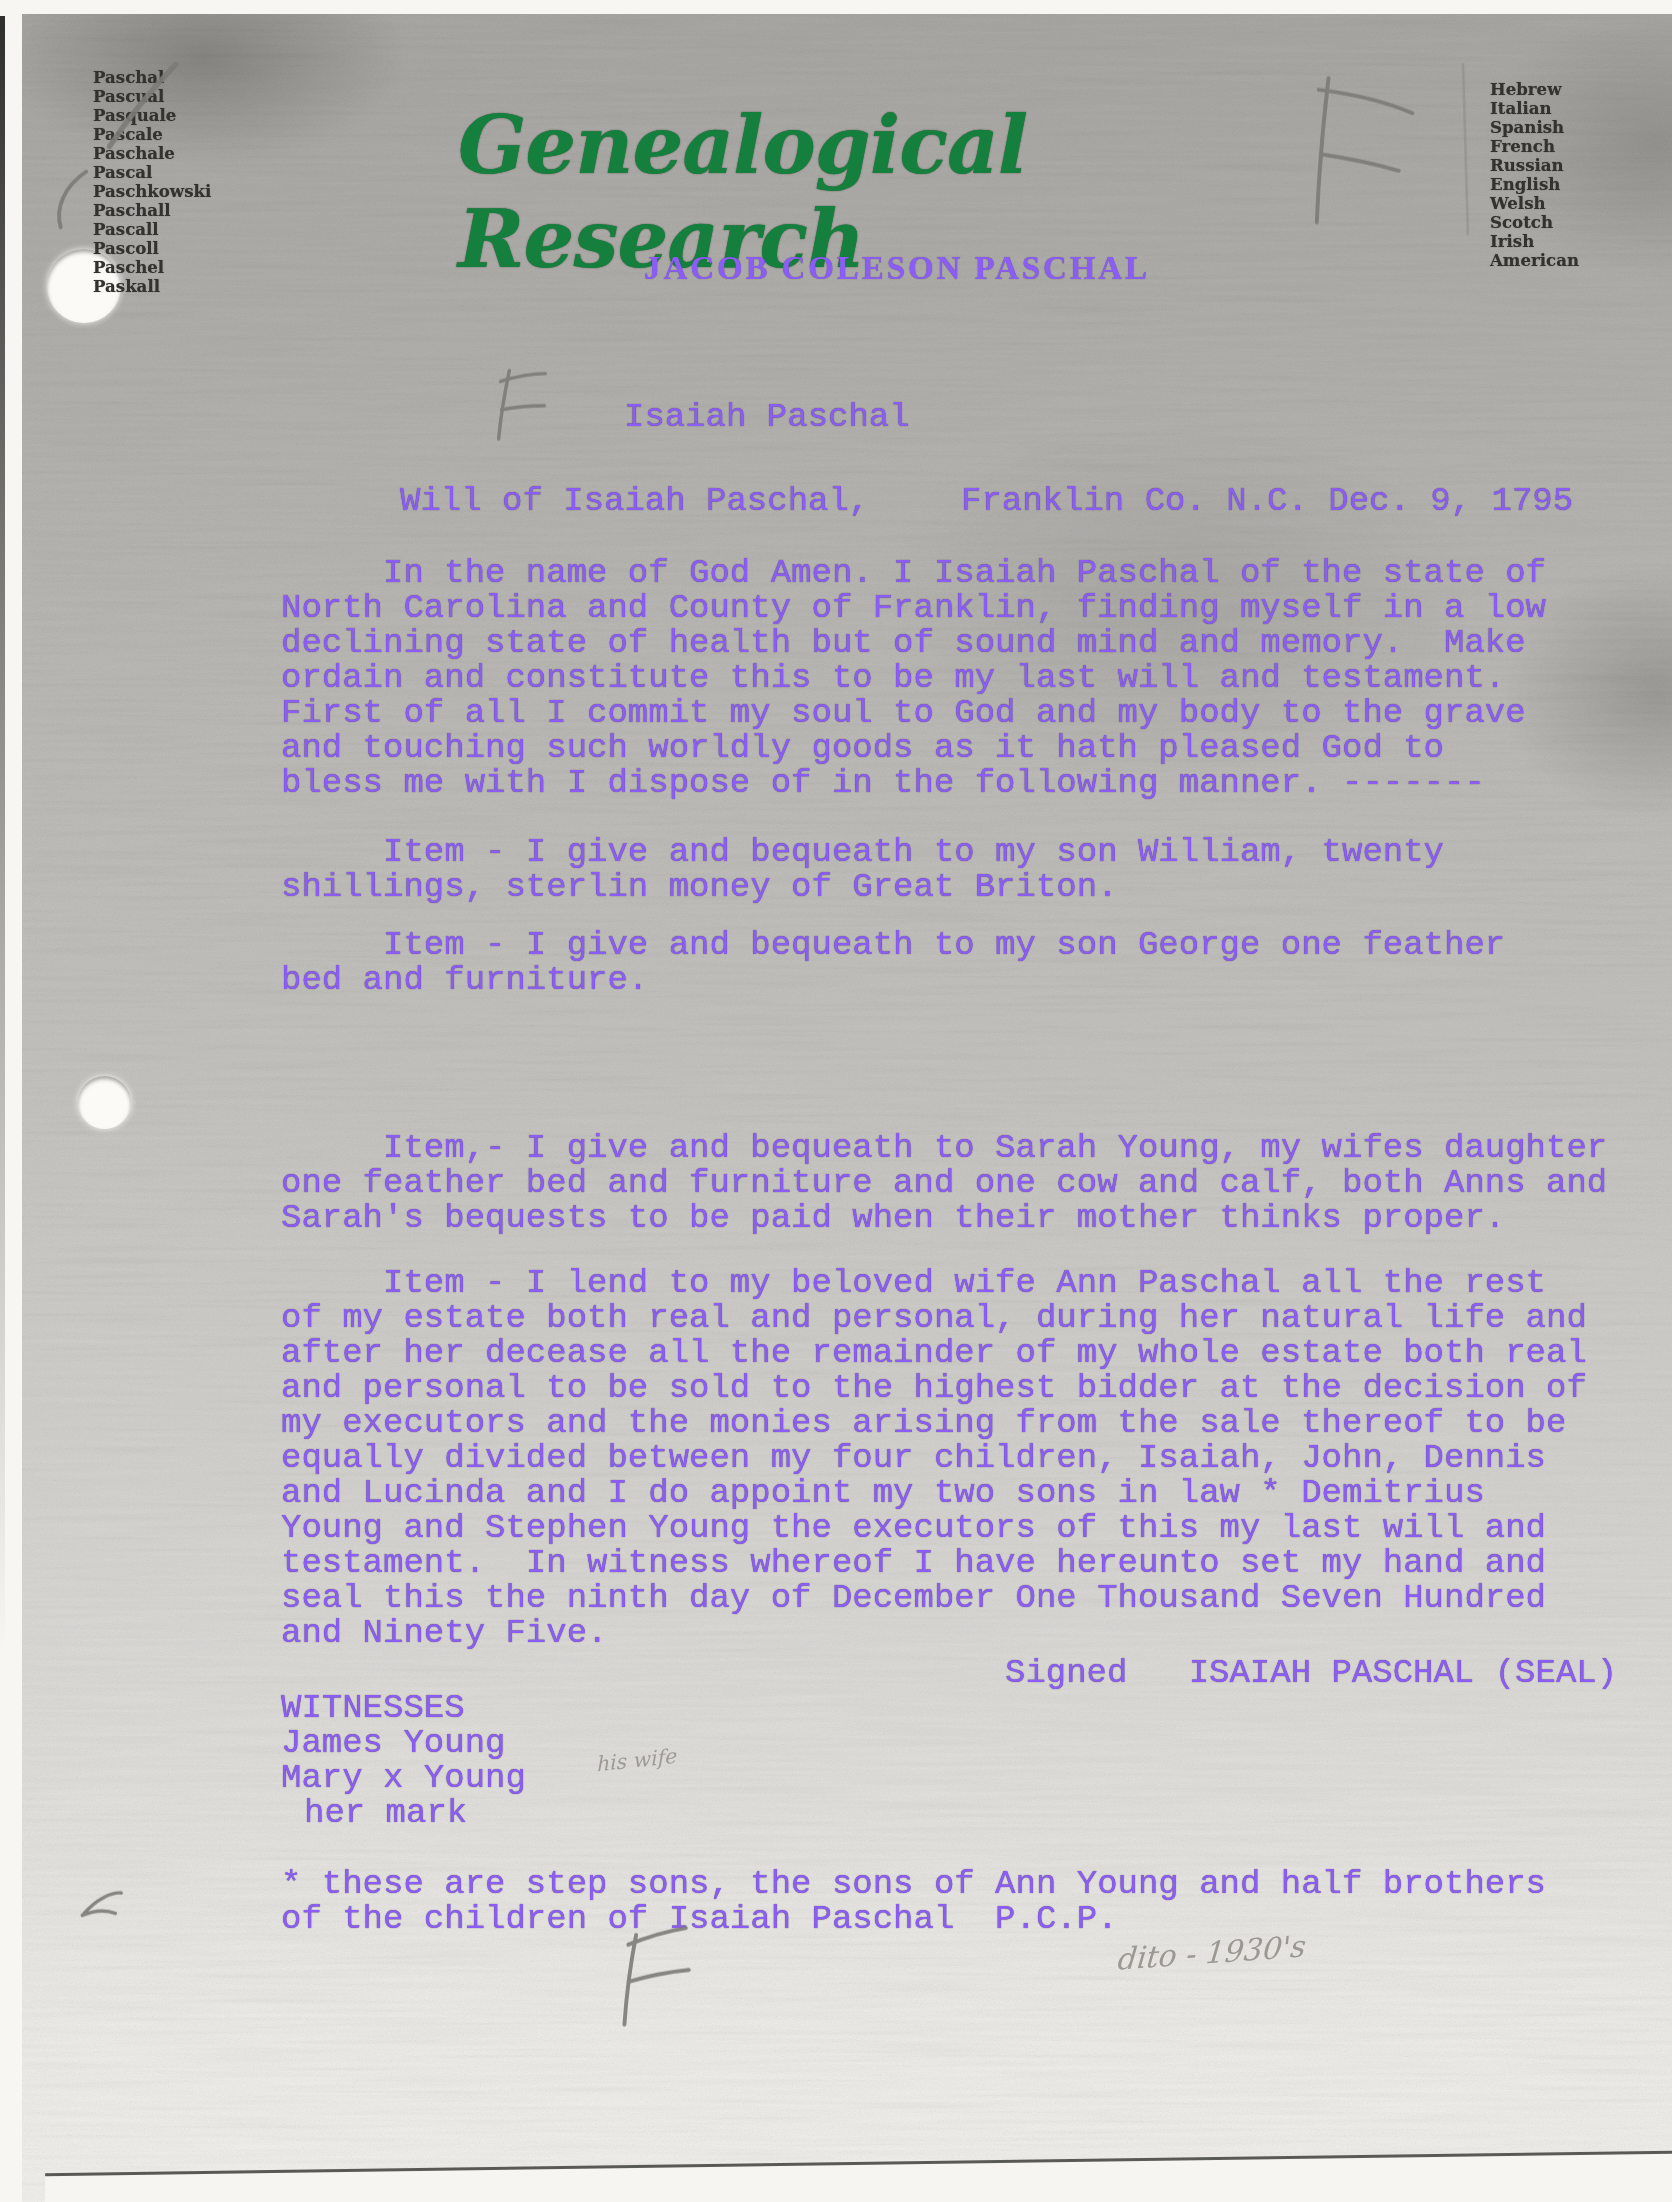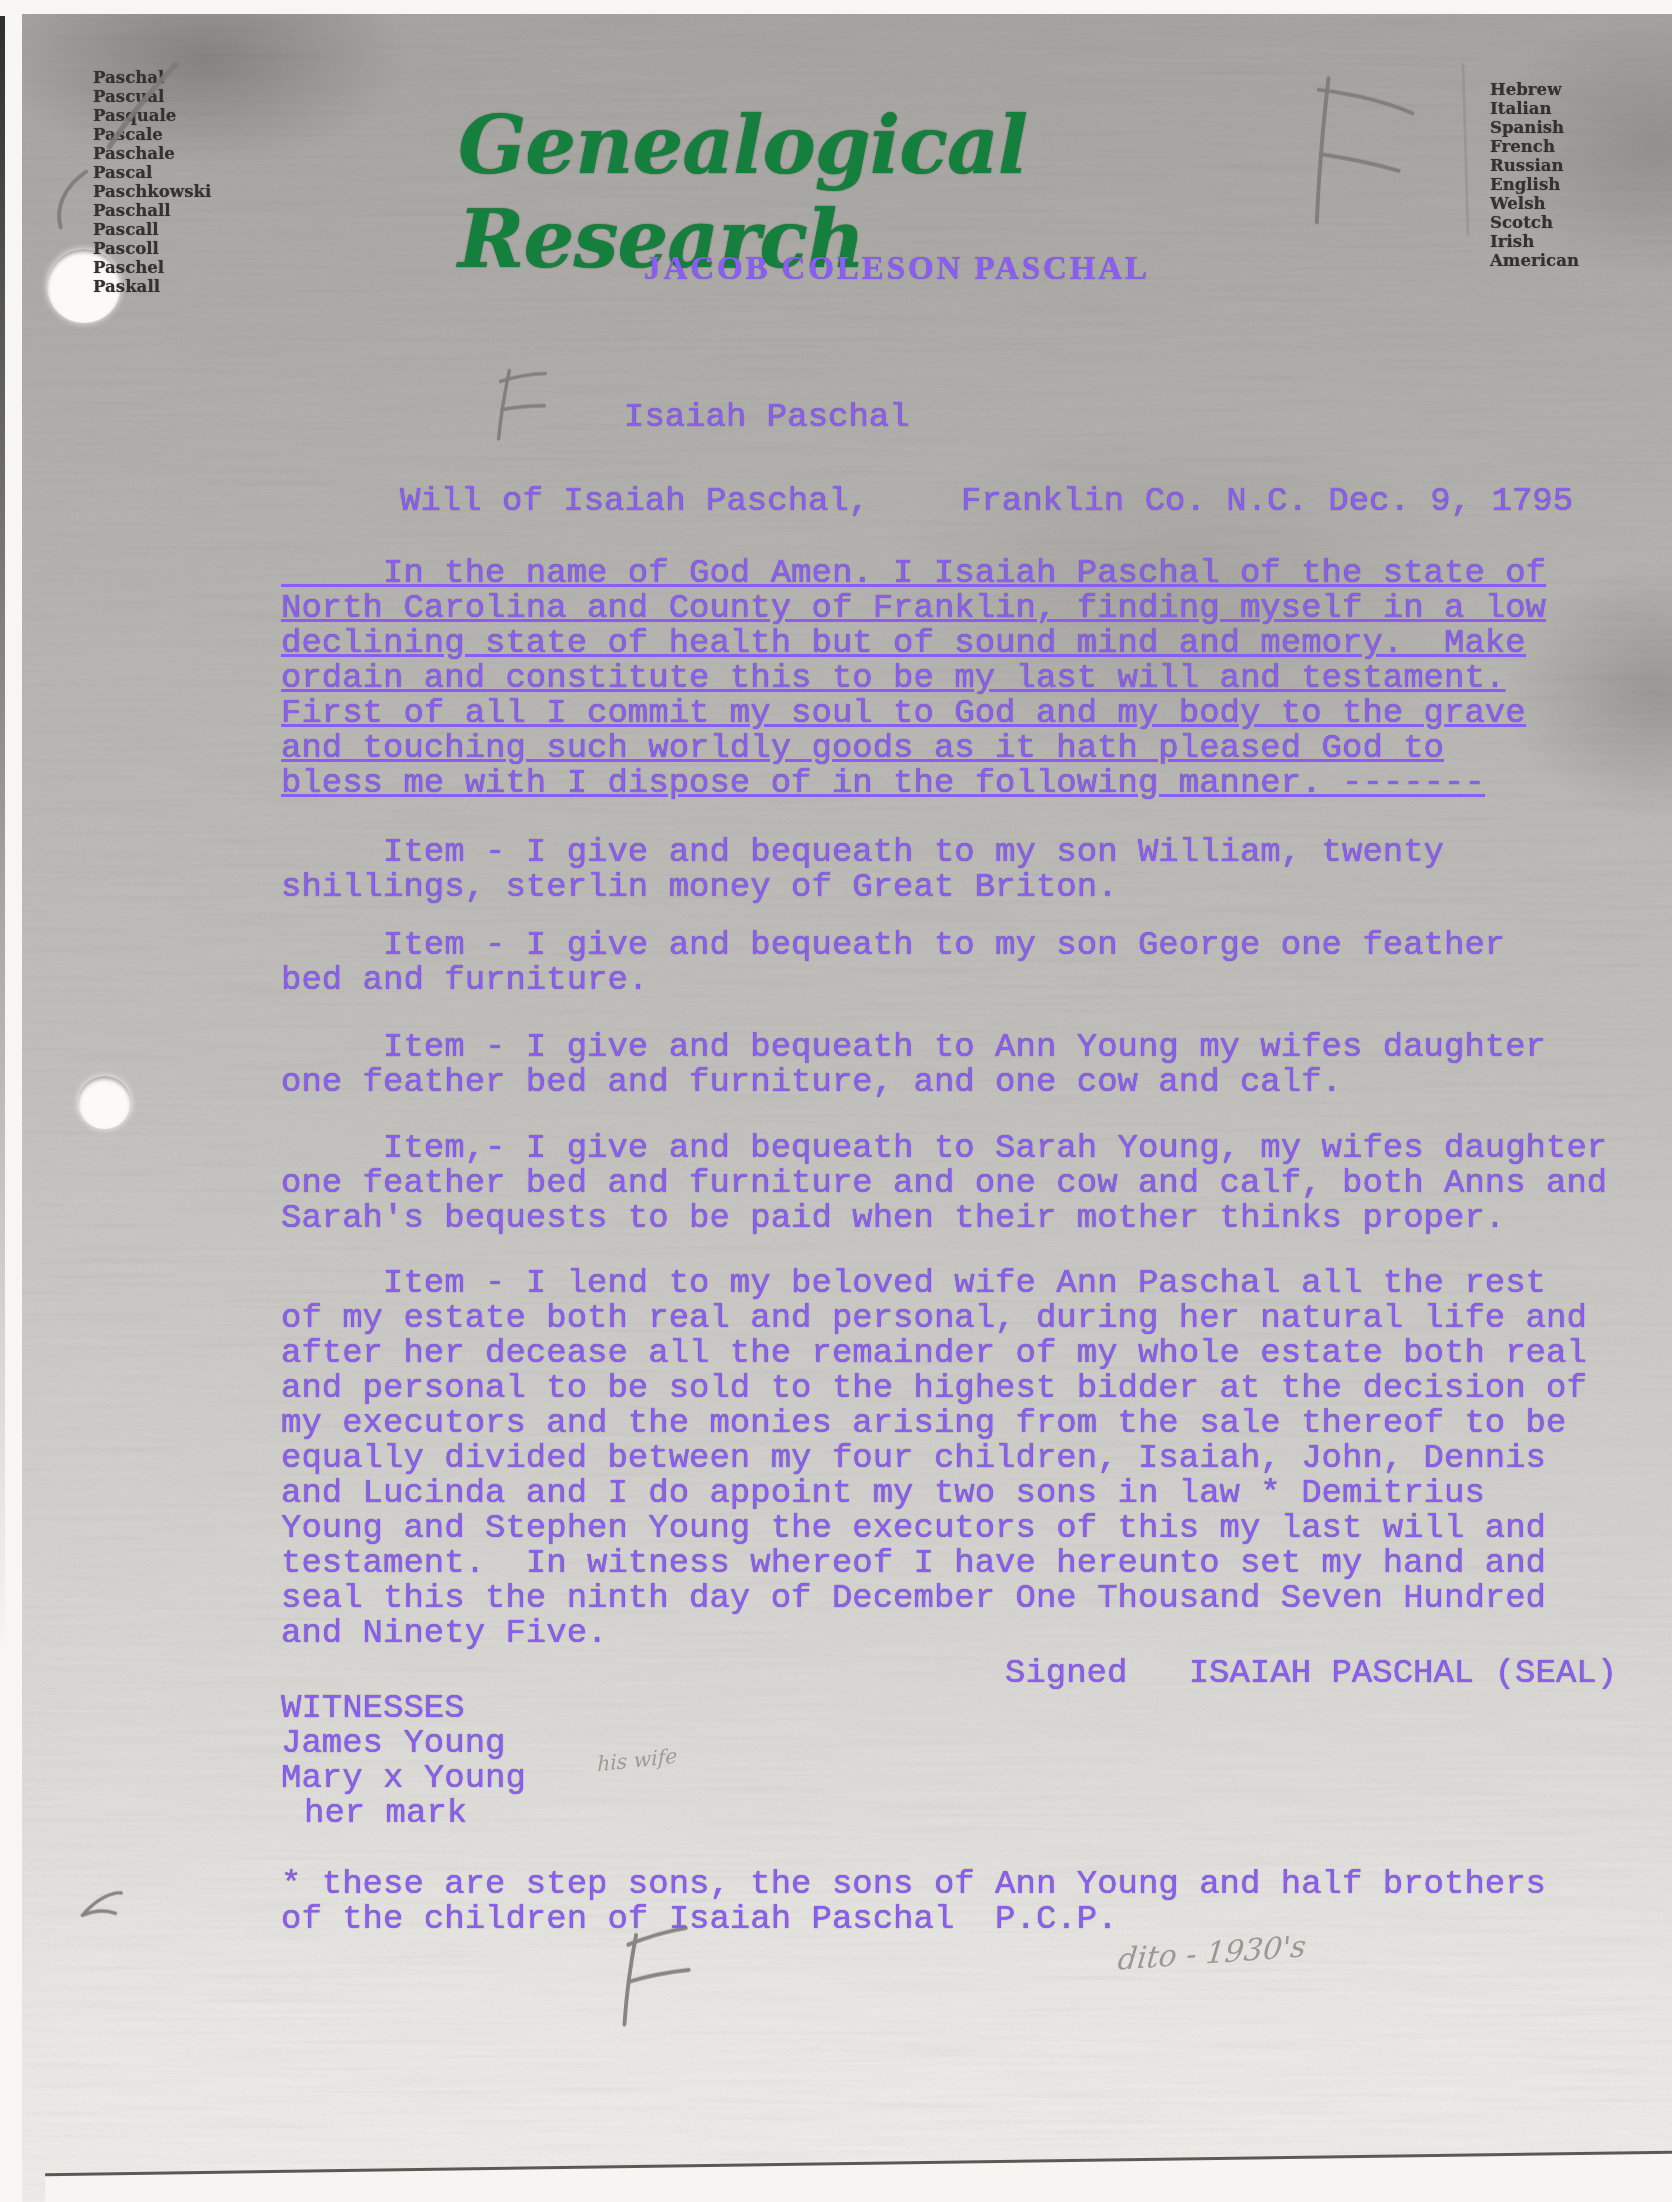--- a/index.html
+++ b/index.html
@@ -127,33 +127,31 @@
 <span>Irish</span>
 <span>American</span></div>
 
   <div id="lh-title">Genealogical Research</div>
   <div id="lh-sub">JACOB COLESON PASCHAL</div>
 
   <div class="typed" style="left:624px;top:400px;">Isaiah Paschal</div>
   <div class="typed" style="left:400px;top:484px;">Will of Isaiah Paschal,</div>
   <div class="typed" style="left:961px;top:484px;">Franklin Co. N.C. Dec. 9, 1795</div>
 
-  <div class="typed" style="left:281px;top:556px;text-decoration:underline;">     In the name of God Amen. I Isaiah Paschal of the state of
+  <div class="typed" style="left:281px;top:556px;">     In the name of God Amen. I Isaiah Paschal of the state of
 North Carolina and County of Franklin, finding myself in a low
 declining state of health but of sound mind and memory.  Make
 ordain and constitute this to be my last will and testament.
 First of all I commit my soul to God and my body to the grave
 and touching such worldly goods as it hath pleased God to
 bless me with I dispose of in the following manner. -------</div>
   <div class="typed" style="left:281px;top:835px;">     Item - I give and bequeath to my son William, twenty
 shillings, sterlin money of Great Briton.</div>
   <div class="typed" style="left:281px;top:928px;">     Item - I give and bequeath to my son George one feather
 bed and furniture.</div>
-  <div class="typed" style="left:281px;top:1030px;">     Item - I give and bequeath to Ann Young my wifes daughter
-one feather bed and furniture, and one cow and calf.</div>
   <div class="typed" style="left:281px;top:1131px;">     Item,- I give and bequeath to Sarah Young, my wifes daughter
 one feather bed and furniture and one cow and calf, both Anns and
 Sarah's bequests to be paid when their mother thinks proper.</div>
   <div class="typed" style="left:281px;top:1266px;">     Item - I lend to my beloved wife Ann Paschal all the rest
 of my estate both real and personal, during her natural life and
 after her decease all the remainder of my whole estate both real
 and personal to be sold to the highest bidder at the decision of
 my executors and the monies arising from the sale thereof to be
 equally divided between my four children, Isaiah, John, Dennis
 and Lucinda and I do appoint my two sons in law * Demitrius

